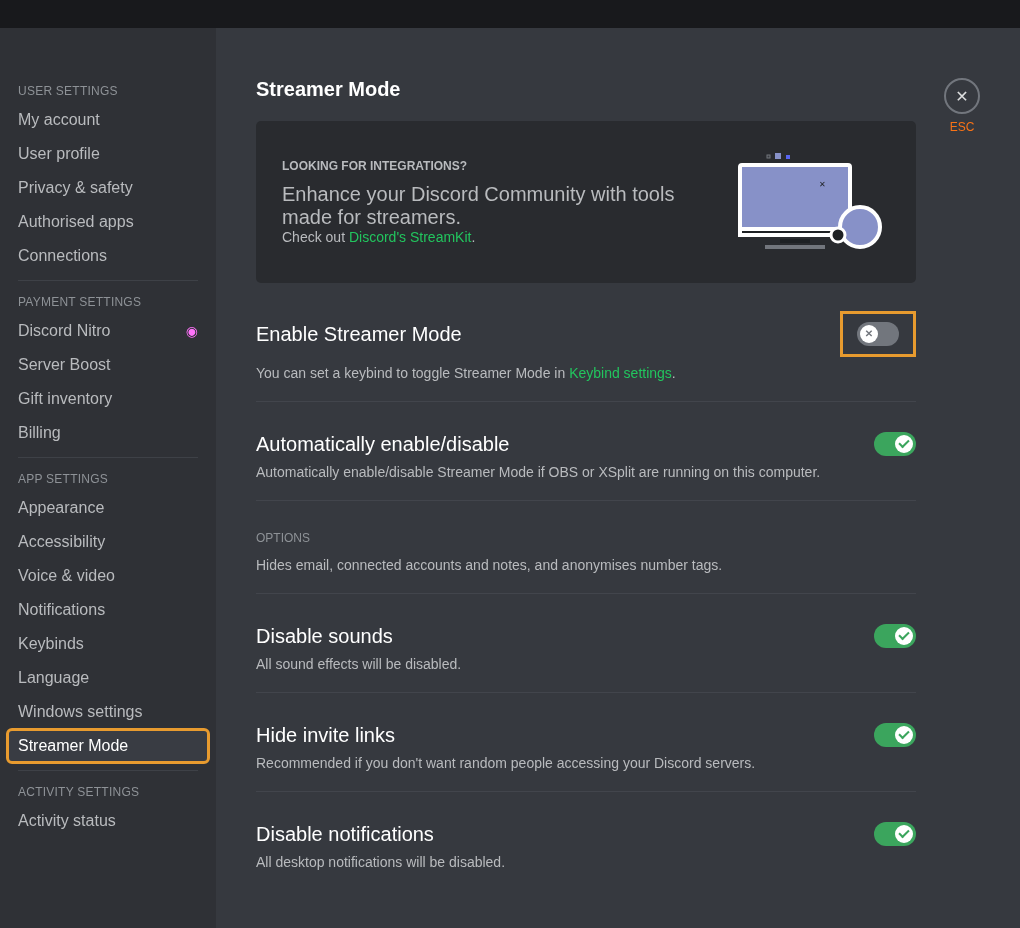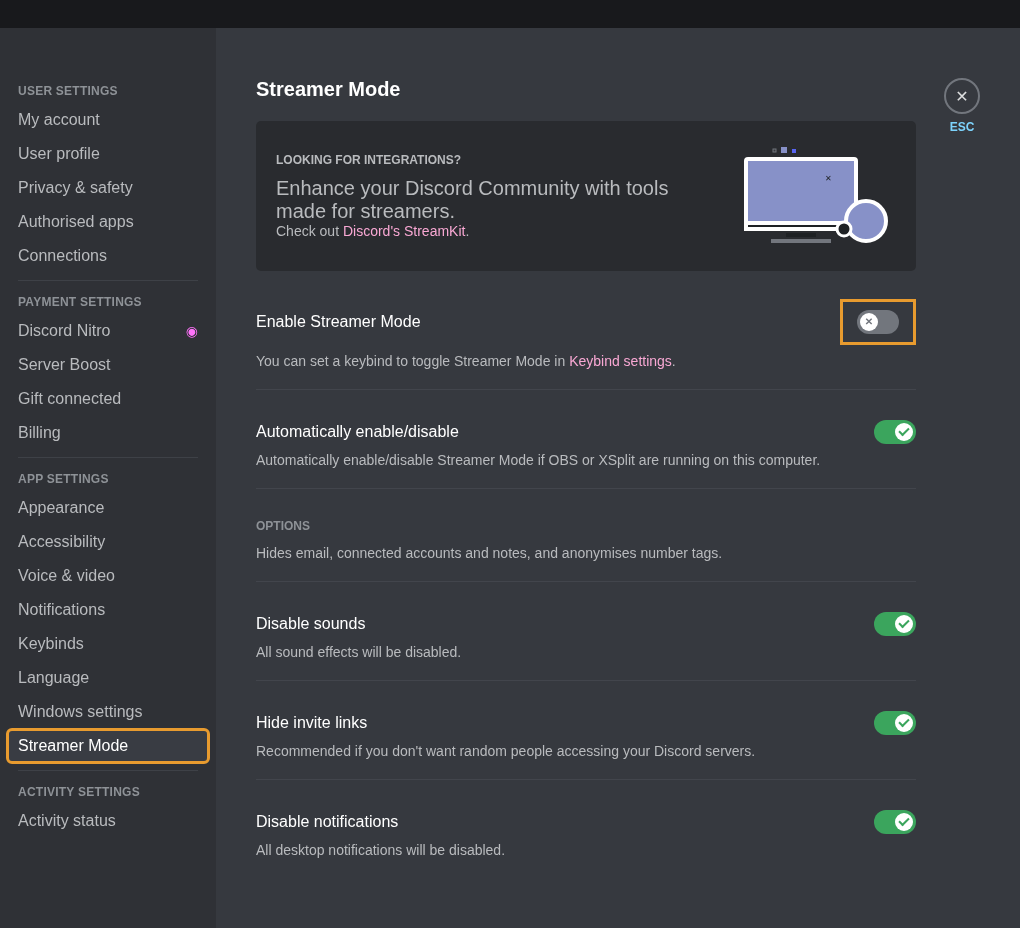--- a/index.html
+++ b/index.html
@@ -15,21 +15,21 @@
     .app { display: flex; height: 900px; }
     .sidebar {
       width: 216px;
       background: #2f3136;
       padding: 50px 8px 10px 8px;
       overflow-y: hidden;
     }
     .section-header {
       color: #8e9297;
       font-size: 12px;
-      font-weight: 700;
+      font-weight: 400;
       text-transform: uppercase;
       padding: 6px 10px;
       letter-spacing: 0.02em;
     }
     .sidebar-item {
       color: #b9bbbe;
       font-size: 16px;
       padding: 7px 10px;
       border-radius: 4px;
       cursor: pointer;
@@ -63,69 +63,69 @@
     }
     .page-title {
       color: #fff;
       font-size: 20px;
       font-weight: 600;
       margin-bottom: 20px;
     }
     .promo-card {
       background: #292b2f;
       border-radius: 5px;
-      padding: 20px;
+      padding: 26px;
       margin-bottom: 28px;
       display: flex;
       justify-content: space-between;
       align-items: center;
       gap: 37px;
     }
     .promo-text { flex: 1; }
     .promo-heading {
       color: #b9bbbe;
       font-size: 12px;
       font-weight: 700;
       text-transform: uppercase;
       margin-bottom: 10px;
     }
     .promo-desc {
       color: #b9bbbe;
       font-size: 20px;
       margin-bottom: 0;
     }
     .promo-checkout { color: #b9bbbe; font-size: 14px; }
-    .link { color: #f9a8d4; text-decoration: none; cursor: pointer; }
+    .link { color: #22c55e; text-decoration: none; cursor: pointer; }
     .promo-illustration {
       width: 170px;
       height: 110px;
       position: relative;
       flex-shrink: 0;
     }
     .setting-row { margin-bottom: 30px; border-bottom: 0.5px solid rgba(79,84,92,0.48); padding-bottom: 20px; }
     .setting-row.no-border { border-bottom: none; padding-bottom: 0; margin-top: 16px; }
     .setting-head {
       display: flex;
       justify-content: space-between;
       align-items: center;
       margin-bottom: 8px;
     }
     .setting-title {
       color: #fff;
-      font-size: 16px;
+      font-size: 20px;
       font-weight: 500;
     }
     .setting-desc {
       color: #b9bbbe;
       font-size: 14px;
     }
     .options-header {
       color: #8e9297;
       font-size: 12px;
-      font-weight: 700;
+      font-weight: 400;
       text-transform: uppercase;
       margin-bottom: 12px;
       margin-top: 20px;
     }
     .toggle {
       width: 42px;
       height: 24px;
       border-radius: 14px;
       position: relative;
       cursor: pointer;
@@ -180,23 +180,23 @@
       border: 2px solid #72767d;
       border-radius: 50%;
       display: flex;
       align-items: center;
       justify-content: center;
       color: #dcddde;
       cursor: pointer;
       font-size: 16px;
     }
     .close-label {
-      color: #7dd3fc;
+      color: #f97316;
       font-size: 12px;
-      font-weight: 700;
+      font-weight: 400;
     }
     .content-col { max-width: 660px; }
   </style>
 </head>
 <body>
 
 <div class="topbar"></div>
 <div class="app">
   <nav class="sidebar" id="sidebar">
       <div class="section-header">USER SETTINGS</div>
@@ -218,21 +218,21 @@
       <div class="divider"></div>
       <div class="section-header">PAYMENT SETTINGS</div>
       <div class="sidebar-item">
         <span>Discord Nitro</span>
         <span class="nitro-icon">◉</span>
       </div>
       <div class="sidebar-item">
         <span>Server Boost</span>
       </div>
       <div class="sidebar-item">
-        <span>Gift connected</span>
+        <span>Gift inventory</span>
       </div>
       <div class="sidebar-item">
         <span>Billing</span>
       </div>
       <div class="divider"></div>
       <div class="section-header">APP SETTINGS</div>
       <div class="sidebar-item">
         <span>Appearance</span>
       </div>
       <div class="sidebar-item">

